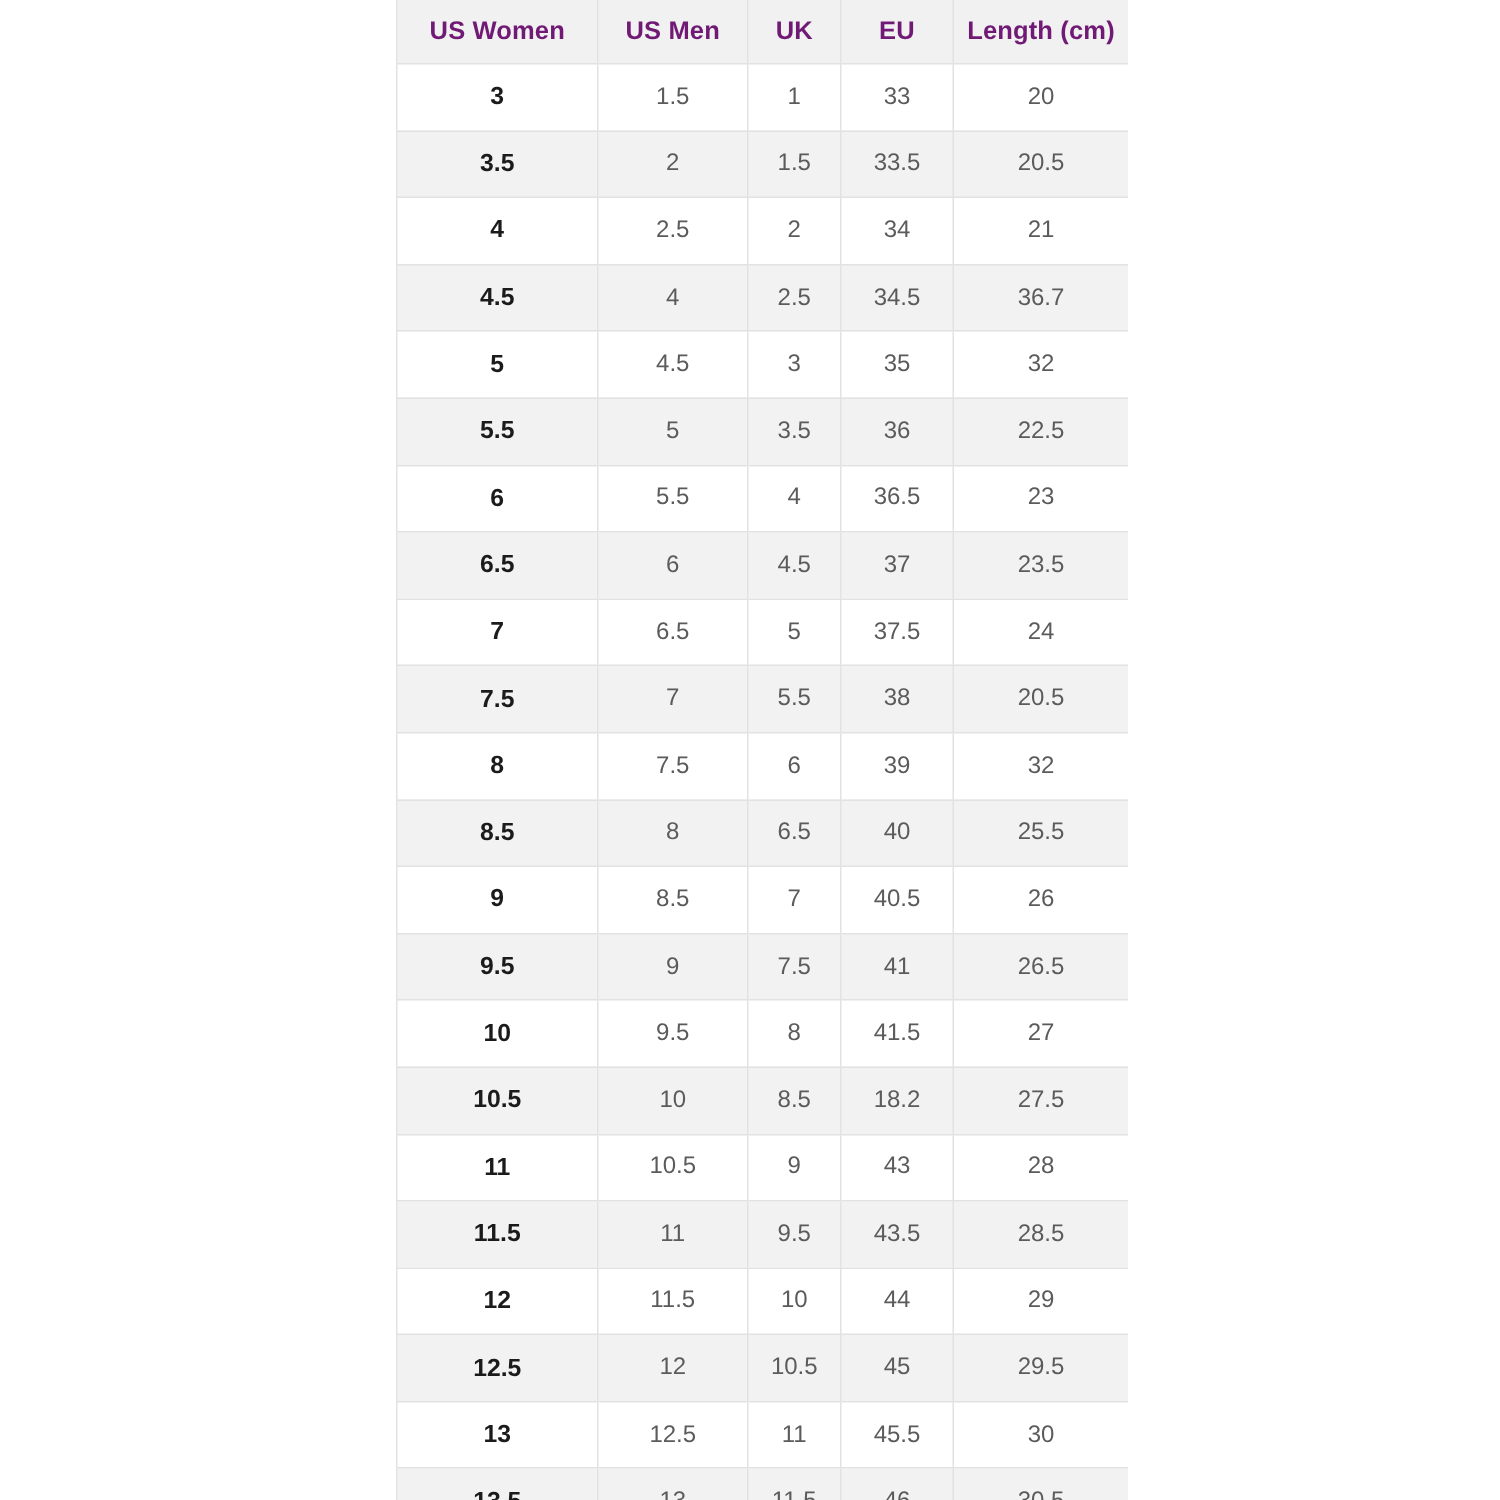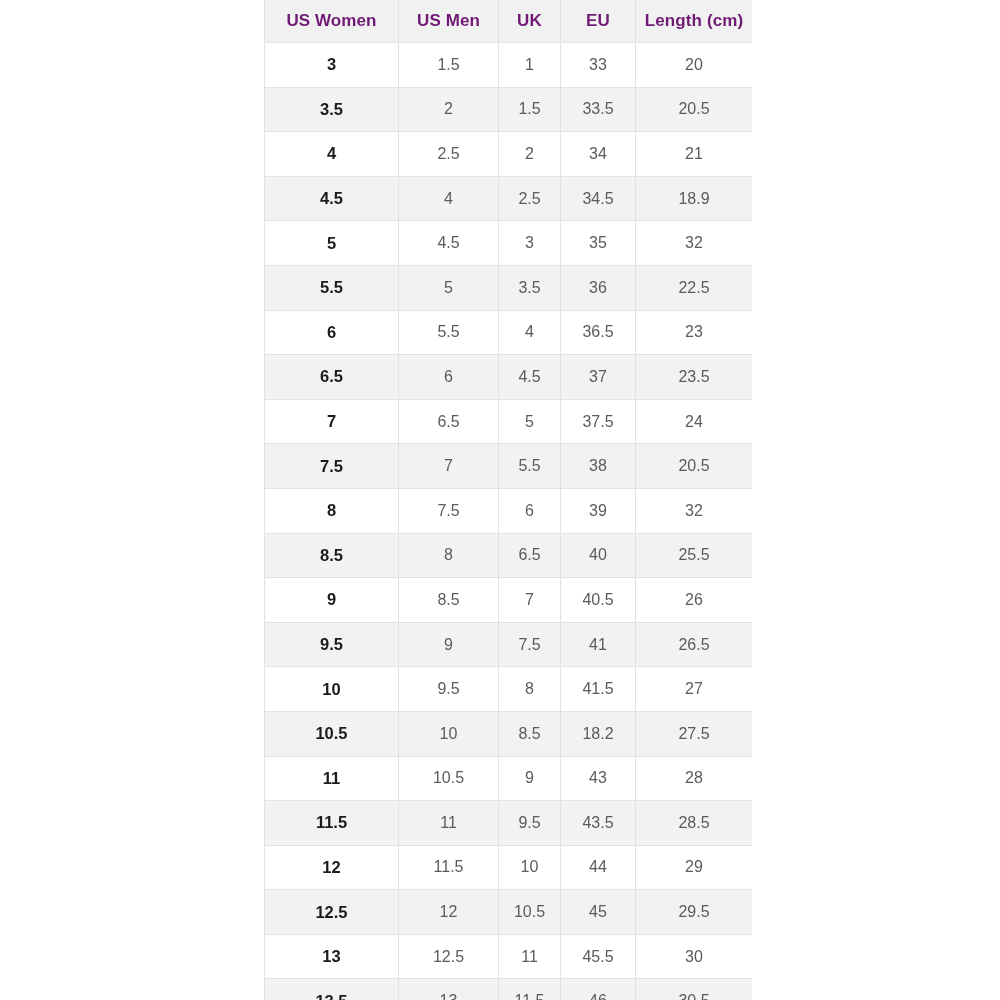--- a/index.html
+++ b/index.html
@@ -113,21 +113,21 @@
           <td>2.5</td>
           <td>2</td>
           <td>34</td>
           <td>21</td>
         </tr>
         <tr class="row-even">
           <td class="col-primary">4.5</td>
           <td>4</td>
           <td>2.5</td>
           <td>34.5</td>
-          <td>18.9</td>
+          <td>36.7</td>
         </tr>
         <tr class="row-odd">
           <td class="col-primary">5</td>
           <td>4.5</td>
           <td>3</td>
           <td>35</td>
           <td>32</td>
         </tr>
         <tr class="row-even">
           <td class="col-primary">5.5</td>

